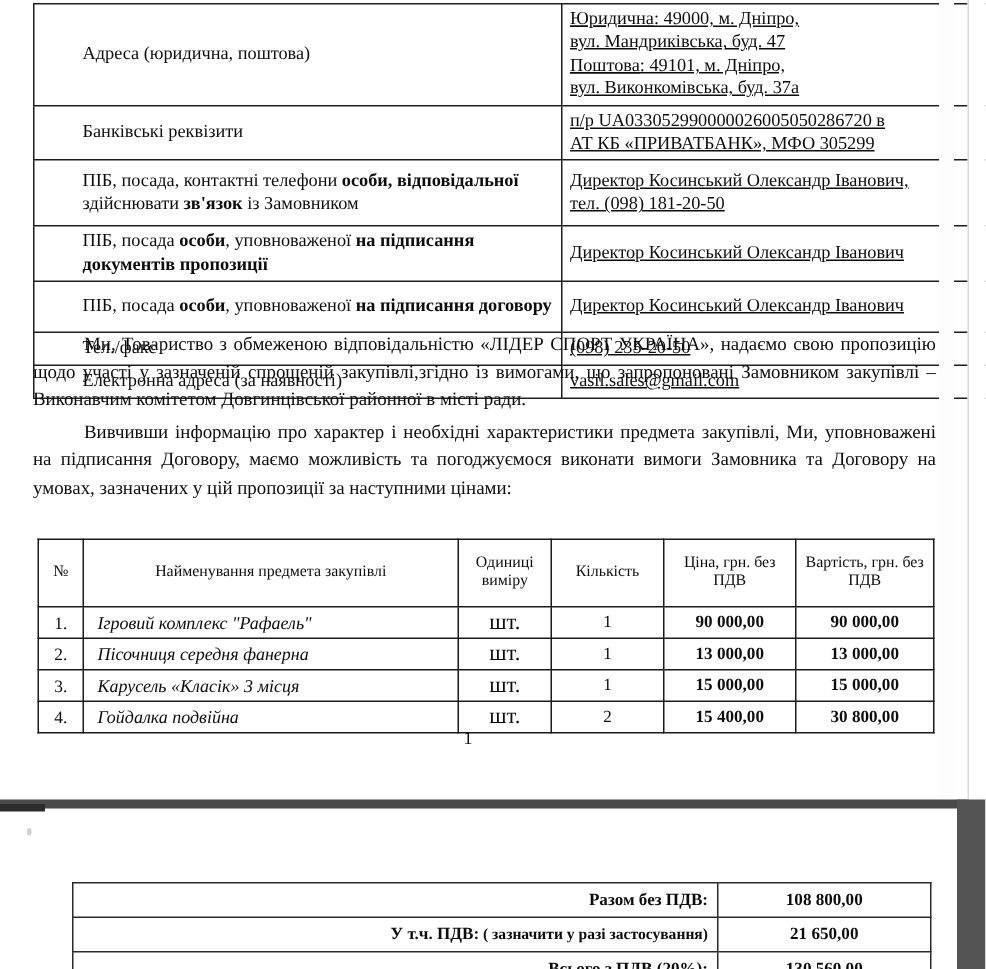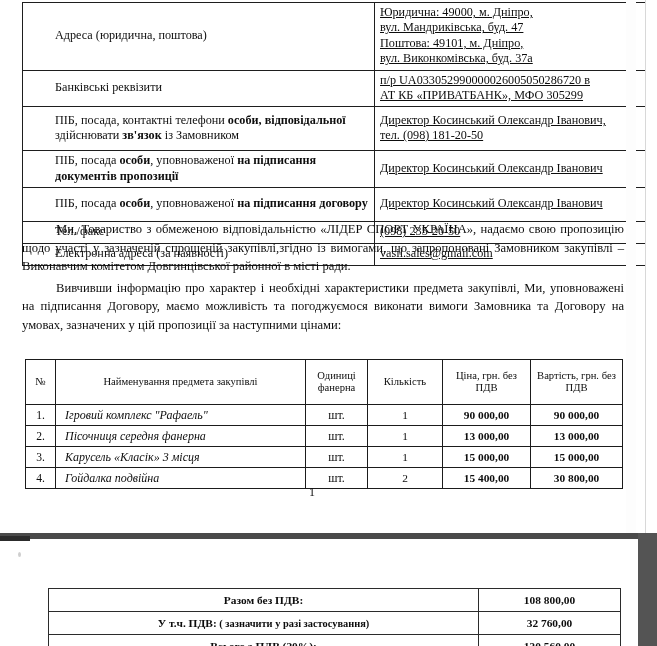--- a/index.html
+++ b/index.html
@@ -148,21 +148,21 @@
   .tbl-items col.c-price { width: 88px; }
   .tbl-items col.c-sum   { width: 92px; }
   .tbl-items tbody td { height: 18px; font-size: 11.4px; }
   .tbl-items td.name {
     text-align: left;
     font-style: italic;
     padding-left: 9px;
     font-size: 12px;
   }
   .tbl-items td.num { font-size: 11.6px; }
-  .tbl-items td.unit { font-size: 12px; }
+  .tbl-items td.unit { font-size: 15px; }
   .tbl-items td.money { font-weight: bold; font-size: 11.4px; }
 
   
   .page-number {
     position: absolute;
     left: 0;
     top: 485px;
     width: 624px;
     text-align: center;
     font-size: 12px;
@@ -179,21 +179,21 @@
     font-size: 11.4px;
   }
   .tbl-totals td {
     border: 1px solid #2b2b2b;
     height: 20px;
     padding: 1px 6px;
   }
   .tbl-totals col.t-label { width: 430px; }
   .tbl-totals col.t-value { width: 142px; }
   .tbl-totals td.t-label {
-    text-align: center;
+    text-align: right;
     font-weight: bold;
   }
   .tbl-totals td.t-label .note {
     font-weight: bold;
     font-size: 10.4px;
   }
   .tbl-totals td.t-value {
     text-align: center;
     font-weight: bold;
   }
@@ -266,21 +266,21 @@
         <col class="c-name">
         <col class="c-unit">
       <col class="c-qty">
         <col class="c-price">
         <col class="c-sum">
     </colgroup>
     <thead>
       <tr>
         <th>№</th>
         <th>Найменування предмета закупівлі</th>
-        <th>Одиниці фанерна</th>
+        <th>Одиниці виміру</th>
         <th>Кількість</th>
         <th>Ціна, грн. без ПДВ</th>
         <th>Вартість, грн. без ПДВ</th>
       </tr>
     </thead>
     <tbody>
         <tr>
           <td class="num">1.</td>
           <td class="name">Ігровий комплекс "Рафаель"</td>
           <td class="unit">шт.</td>
@@ -329,21 +329,21 @@
         <col class="t-label">
         <col class="t-value">
       </colgroup>
     <tbody>
         <tr>
           <td class="t-label">Разом без ПДВ:</td>
           <td class="t-value">108 800,00</td>
         </tr>
         <tr>
           <td class="t-label">У т.ч. ПДВ:<span class="note"> ( зазначити у разі застосування)</span></td>
-          <td class="t-value">32 760,00</td>
+          <td class="t-value">21 650,00</td>
         </tr>
         <tr>
           <td class="t-label">Всього з ПДВ (20%):</td>
           <td class="t-value">130 560,00</td>
         </tr>
       </tbody>
   </table>
 
 </div>
 

